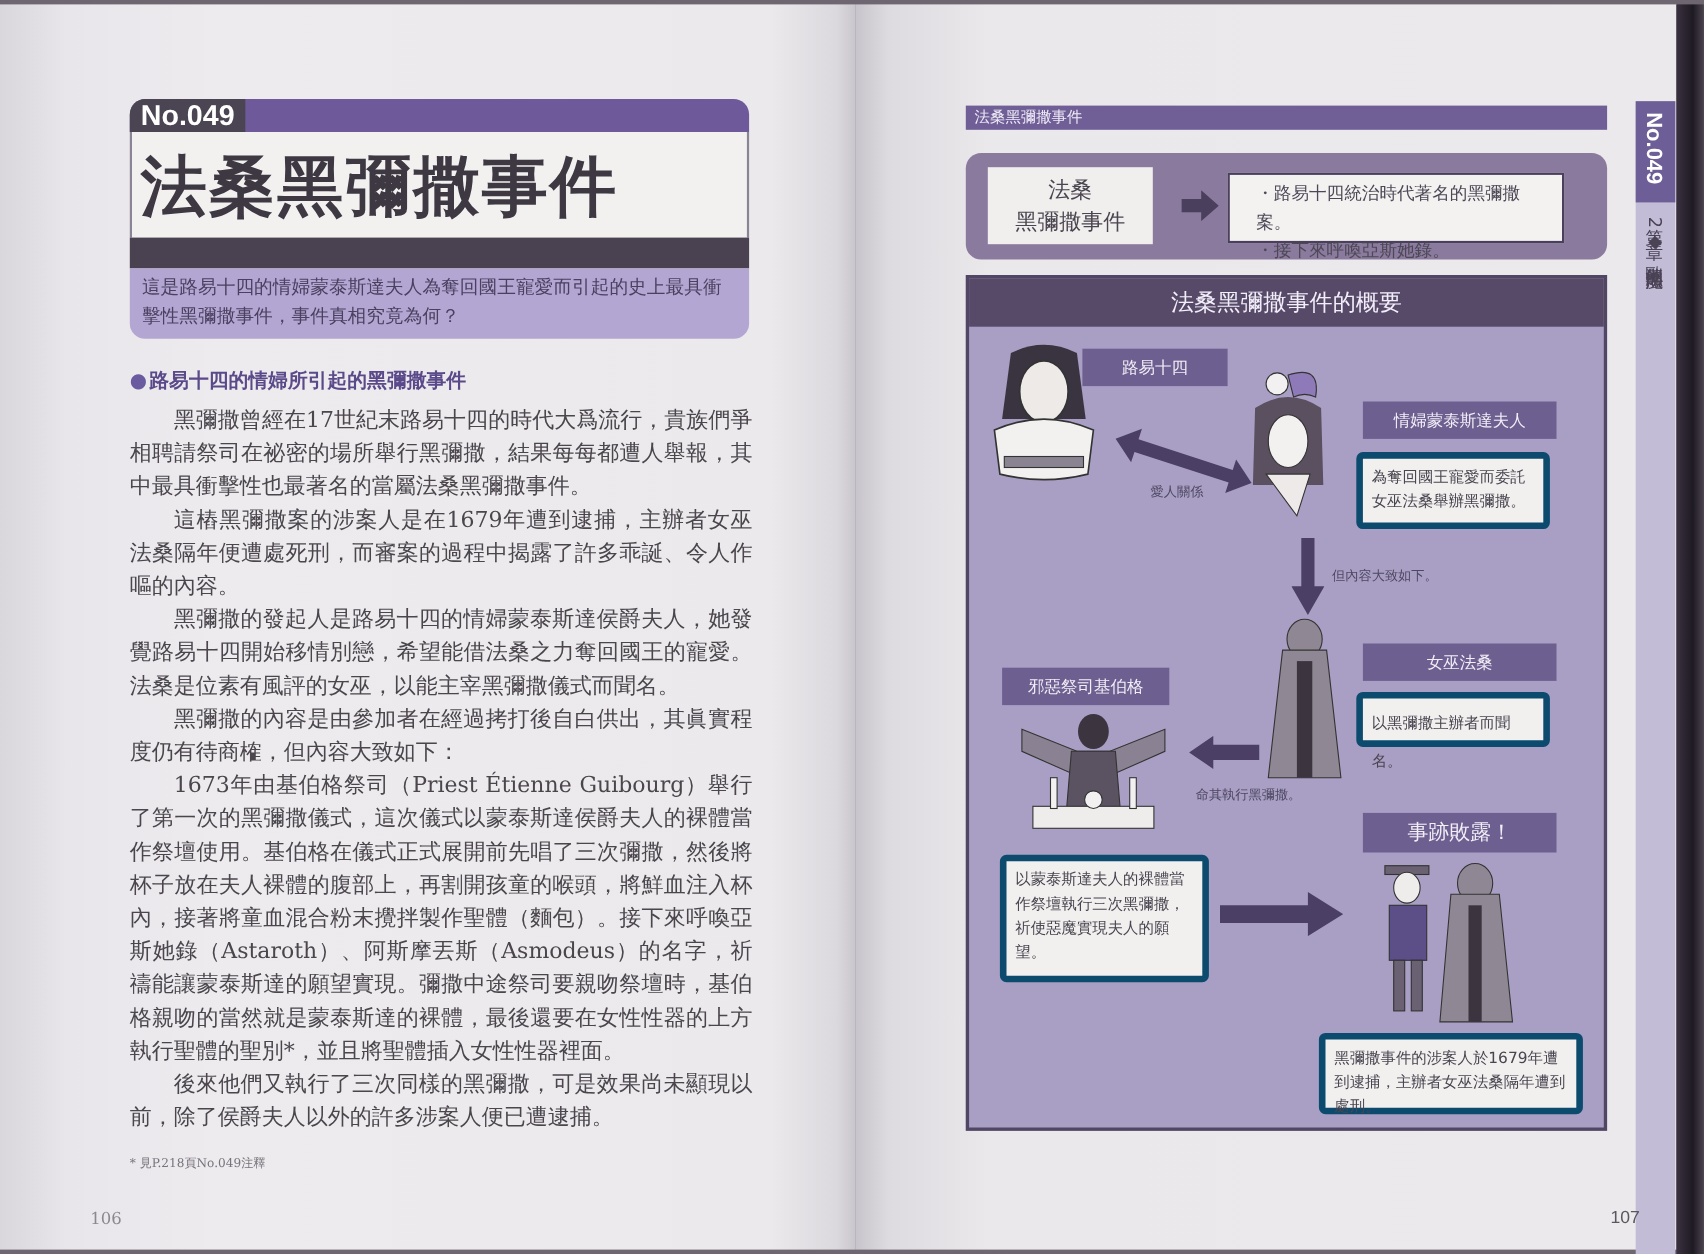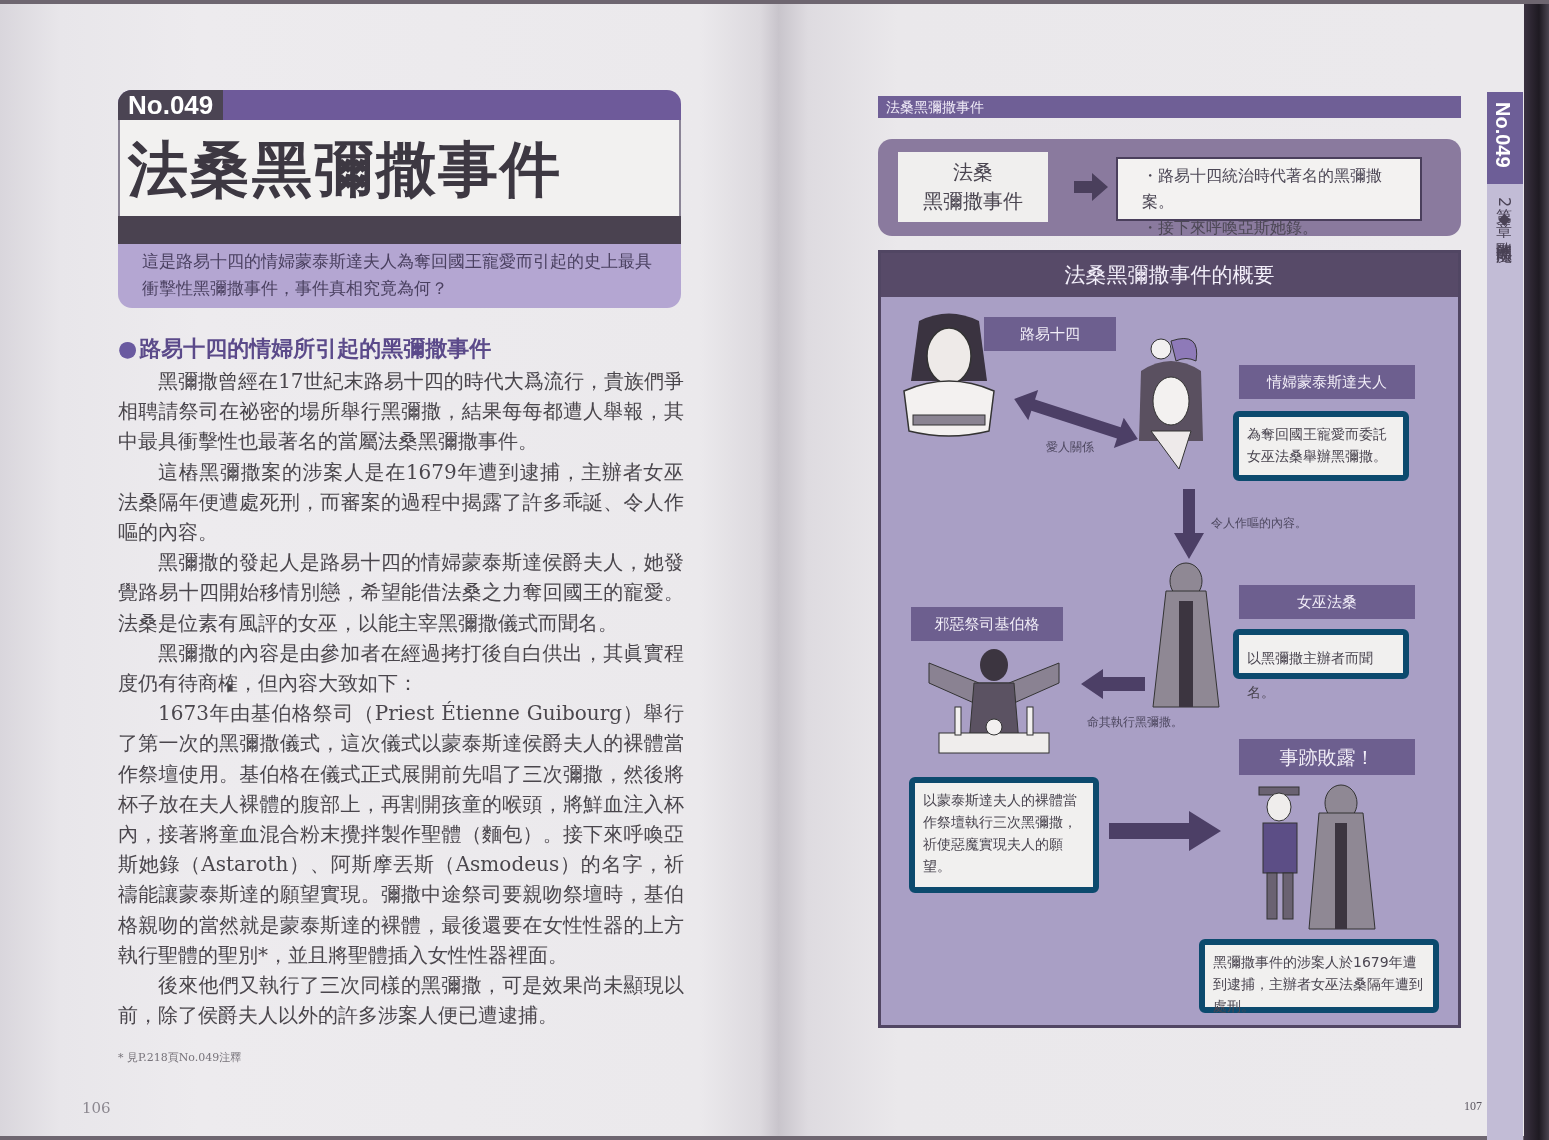--- a/index.html
+++ b/index.html
@@ -38,26 +38,26 @@
   .title-text {
     position: absolute; left: 8px; top: 10px; font-size: 60px; font-weight: bold;
     color: #3d3842; letter-spacing: 2px; font-family: "DejaVu Sans", sans-serif;
   }
   .title-band {
     position: absolute; left: 0; top: 126px; width: 563px; height: 28px;
     background: #4a4250;
   }
   .title-desc {
     position: absolute; left: 0; top: 154px; width: 563px; height: 64px;
-    background: #b4a6d2; border-radius: 0 0 14px 14px; padding: 4px 24px;
+    background: #b4a6d2; border-radius: 0 0 14px 14px; padding: 4px 11px;
     color: #4a4060; font-size: 17px; line-height: 27px;
   }
 
   .section-heading {
-    position: absolute; left: 118px; top: 330px; font-size: 22px; color: #5b4a8a;
+    position: absolute; left: 118px; top: 330px; font-size: 18px; color: #5b4a8a;
     font-weight: bold;
   }
   .section-heading .dot { color: #6a5aa0; margin-right: 2px; }
 
   .body-text {
     position: absolute; left: 118px; top: 362px; width: 566px;
     font-family: "DejaVu Serif", serif; font-size: 20px; line-height: 30.2px;
     color: #4a464c;
   }
   .body-text p { text-indent: 2em; text-align: justify; }
@@ -120,22 +120,22 @@
   }
   .side-no span {
     position: absolute; left: 4px; top: 10px; writing-mode: vertical-rl; color: #fff;
     font-family: "Liberation Sans", sans-serif; font-weight: bold; font-size: 20px;
   }
   .side-chapter {
     position: absolute; left: 6px; top: 104px; writing-mode: vertical-rl; color: #4a4255;
     font-size: 16px; letter-spacing: 1px;
   }
   .page-num-right {
-    position: absolute; left: 1464px; top: 1095px; font-family: Liberation Serif, serif;
-    font-size: 12px; color: #5b5760;
+    position: absolute; left: 1464px; top: 1095px; font-family: Liberation Sans, sans-serif;
+    font-size: 16px; color: #5b5760;
   }
 </style>
 </head>
 <body>
 
 <div class="spread">
 
   <div class="page-left">
     <div class="title-block">
       <div class="no-tab"></div>
@@ -206,21 +206,21 @@
       <path d="M10,40 Q40,20 70,40 L72,110 L8,110 Z" fill="#5a5060"></path>
       <ellipse cx="40" cy="70" rx="18" ry="24" fill="#f3f1f0" stroke="#333"></ellipse>
       <path d="M20,100 L60,100 L48,138 Z" fill="#eeeaea" stroke="#333"></path>
     </svg>
     <div class="label-bar" style="left:358px; top:112px; width:176px;">情婦蒙泰斯達夫人</div>
     <div class="note-box" style="left:352px; top:158px; width:176px; height:70px;">為奪回國王寵愛而委託女巫法桑舉辦黑彌撒。</div>
 
     <svg class="figure" style="left:293px; top:236px;" width="30" height="70" viewBox="0 0 30 70">
       <polygon points="9,0 21,0 21,44 30,44 15,70 0,44 9,44" fill="#4c3f66"></polygon>
     </svg>
-    <div class="diagram-caption" style="left:330px; top:262px;">令人作嘔的內容。</div>
+    <div class="diagram-caption" style="left:330px; top:262px;">但內容大致如下。</div>
 
     <svg class="figure" style="left:270px; top:308px;" width="70" height="150" viewBox="0 0 70 150">
       <ellipse cx="35" cy="20" rx="16" ry="18" fill="#8f8894" stroke="#333"></ellipse>
       <path d="M15,30 L55,30 L68,146 L2,146 Z" fill="#8f8894" stroke="#333"></path>
       <rect x="28" y="40" width="14" height="106" fill="#3c3540"></rect>
     </svg>
     <div class="label-bar" style="left:358px; top:332px; width:176px;">女巫法桑</div>
     <div class="note-box" style="left:352px; top:376px; width:176px; height:50px; line-height:34px;">以黑彌撒主辦者而聞名。</div>
 
     <svg class="figure" style="left:200px; top:416px;" width="64" height="30" viewBox="0 0 64 30">

